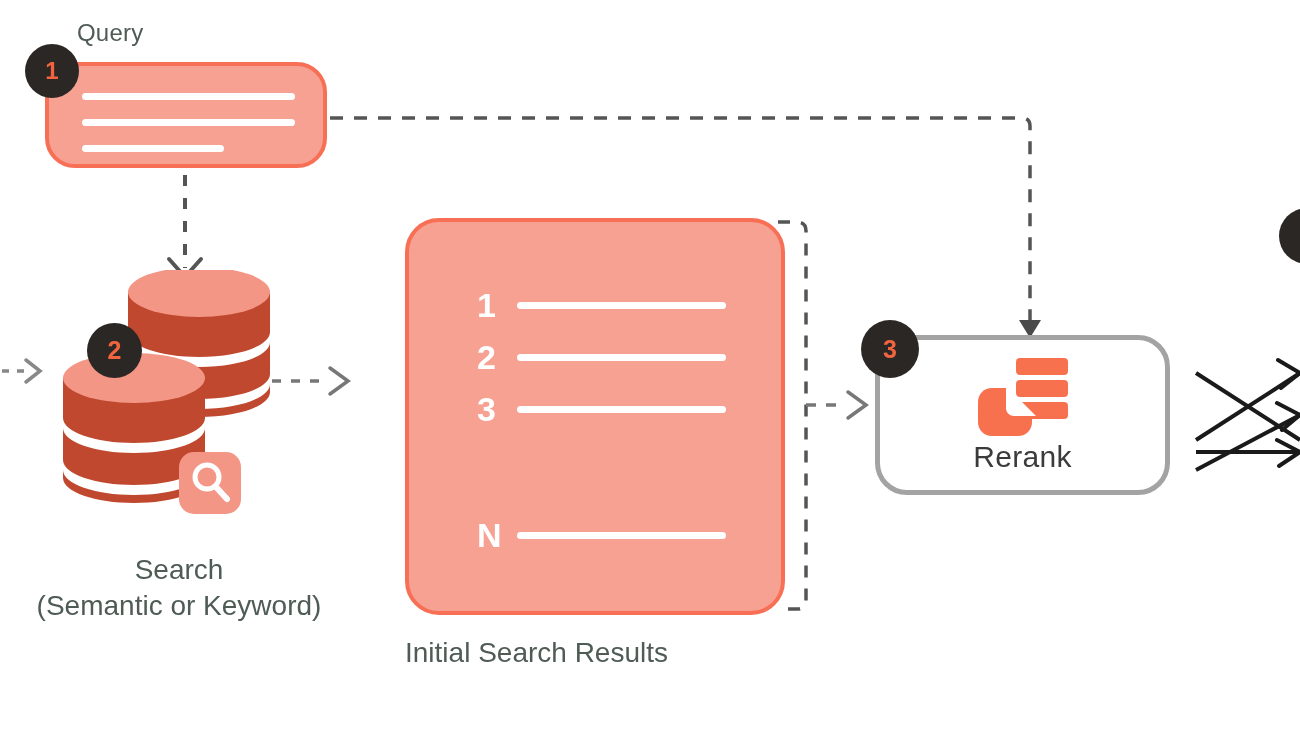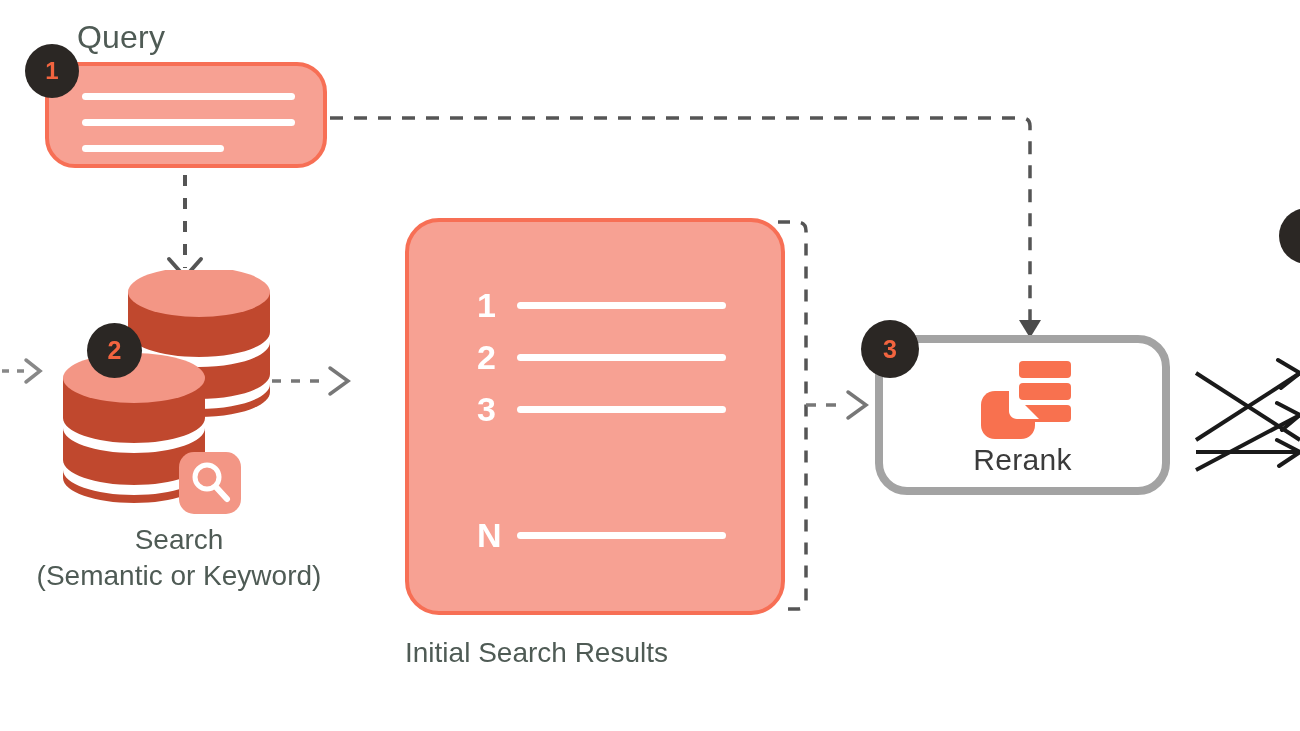--- a/index.html
+++ b/index.html
@@ -45,21 +45,21 @@
     left: 33px;
   }
   .query-line.l1 { top: 27px; width: 213px; }
   .query-line.l2 { top: 53px; width: 213px; }
   .query-line.l3 { top: 79px; width: 142px; }
 
   .label-query {
     position: absolute;
     left: 77px;
     top: 19px;
-    font-size: 32px;
+    font-size: 24px;
     color: #4F5B55;
     letter-spacing: 0.2px;
     white-space: nowrap;
   }
 
   
   .badge {
     position: absolute;
     border-radius: 50%;
     background: #2B2724;
@@ -138,37 +138,37 @@
     width: 380px;
     text-align: left;
     font-size: 28px;
     color: #4F5B55;
     white-space: nowrap;
   }
 
   .label-search {
     position: absolute;
     left: 0px;
-    top: 522px;
+    top: 552px;
     width: 358px;
     text-align: center;
     font-size: 28px;
     color: #4F5B55;
     line-height: 1.27;
   }
 
   
   .rerank-card {
     position: absolute;
     left: 875px;
     top: 335px;
     width: 295px;
     height: 160px;
     background: #ffffff;
-    border: 8px solid #a3a3a3;
+    border: 5px solid #a3a3a3;
     border-radius: 32px;
     box-sizing: border-box;
   }
   .rerank-logo {
     position: absolute;
     left: 96px;
     top: 16px;
     width: 96px;
     height: 82px;
   }

